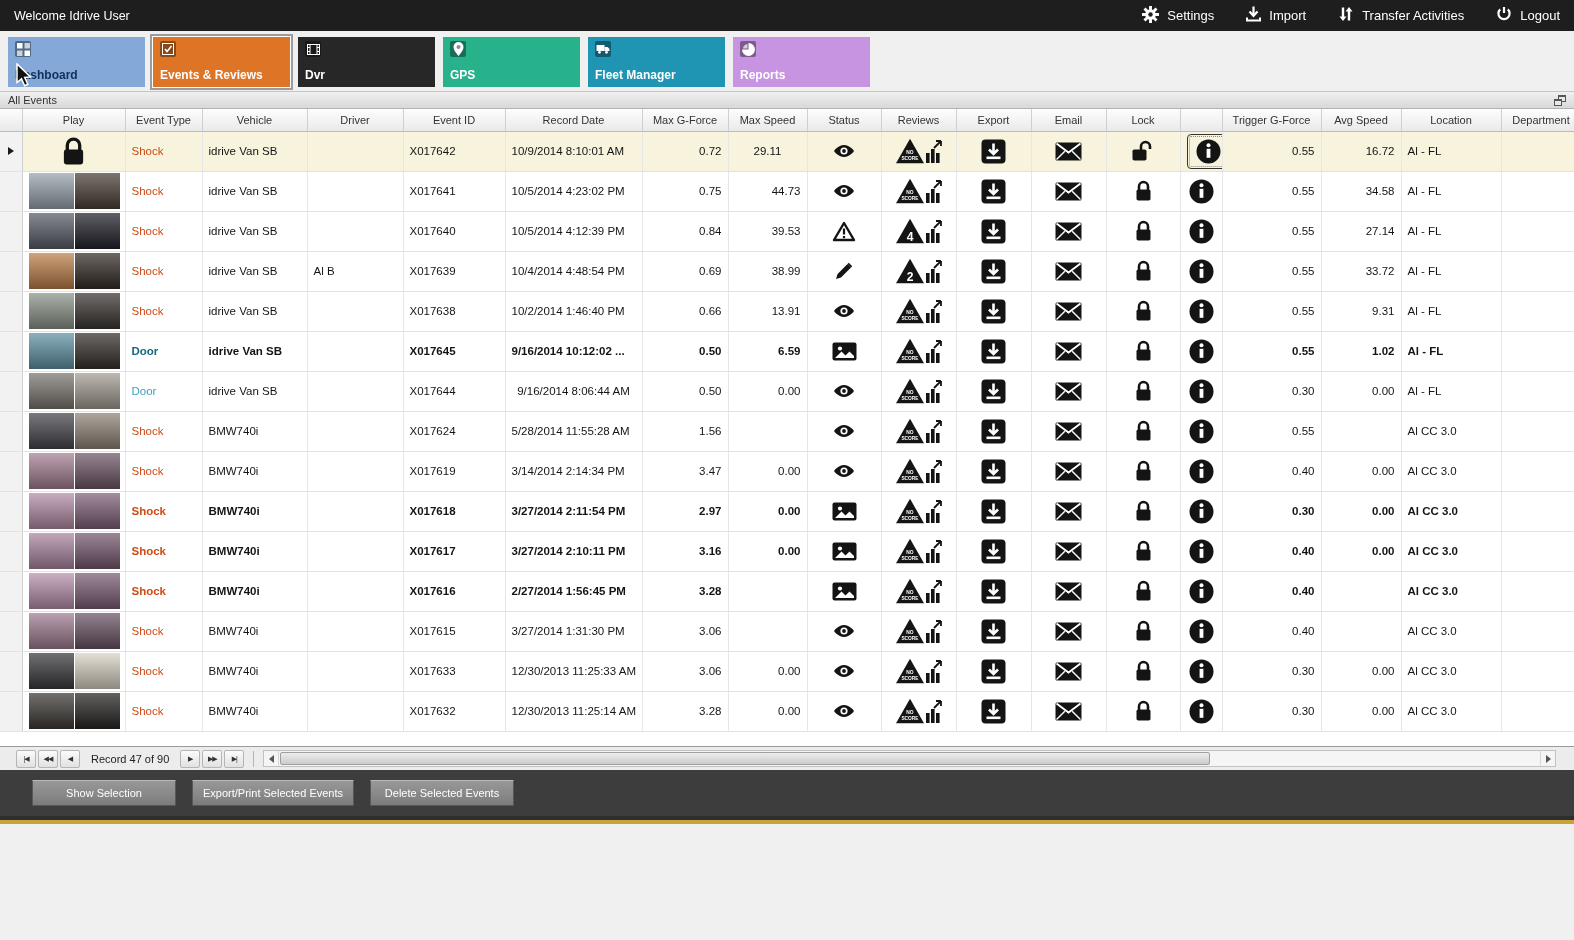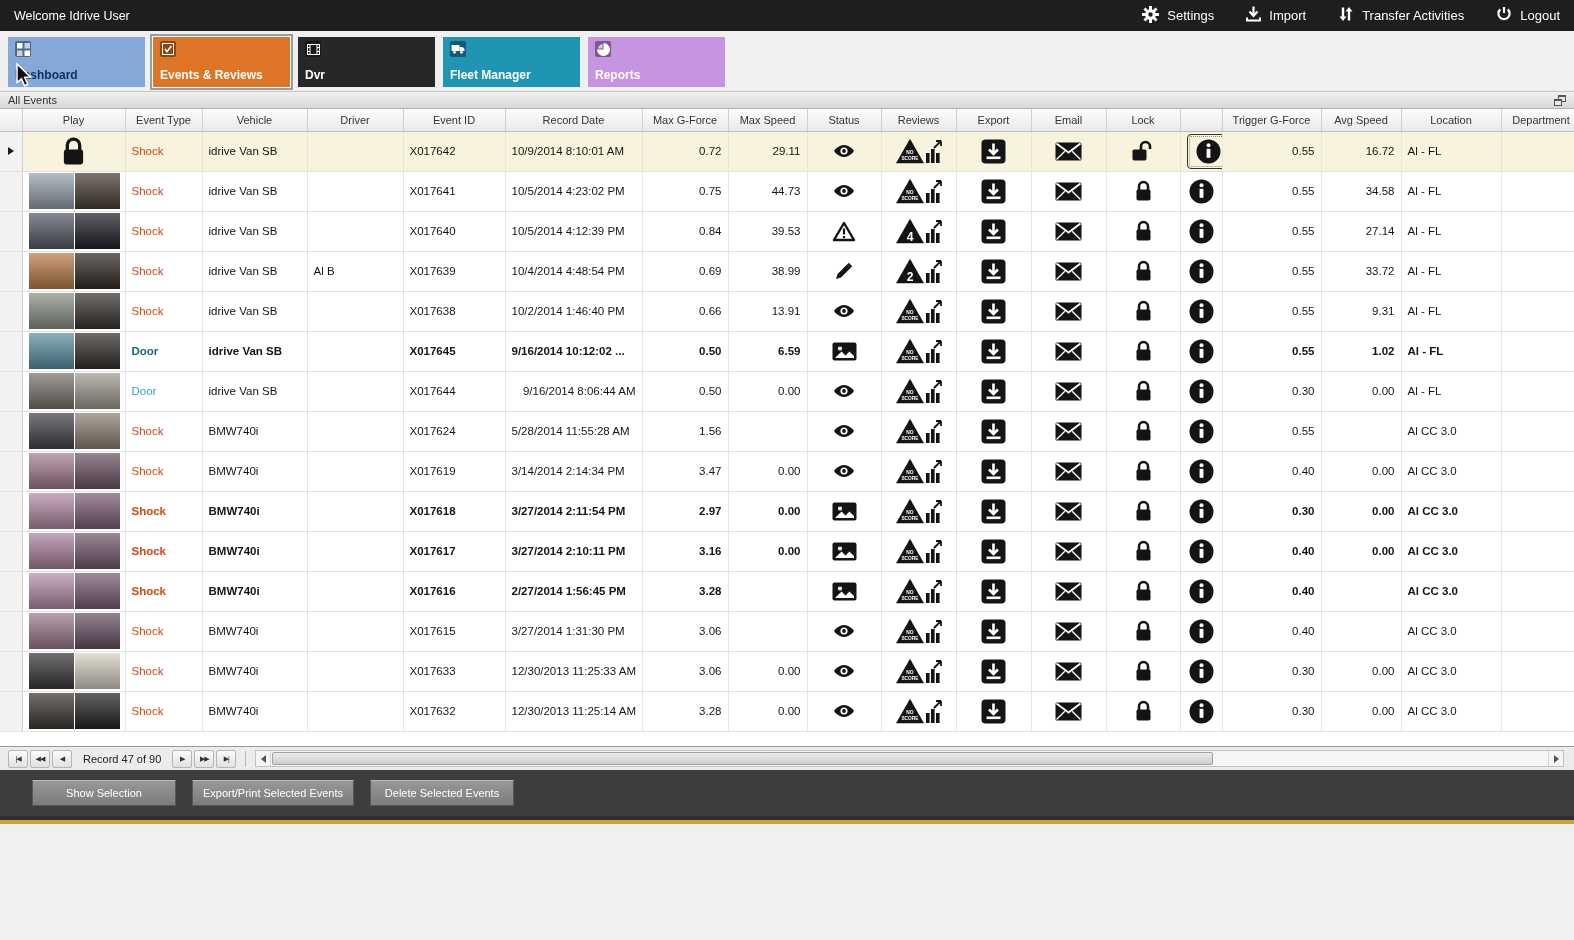--- a/index.html
+++ b/index.html
@@ -48,21 +48,21 @@
   tr.selected td { background: #f7f3dc; }
   tr.selected td.ind { background: #f2f2f2; }
   tr.bold { font-weight: bold; }
   .rowarrow { display: inline-block; width: 0; height: 0; border-left: 6px solid #1a1a1a; border-top: 4px solid transparent; border-bottom: 4px solid transparent; }
   .thumb { display: inline-flex; gap: 1px; vertical-align: middle; }
   .thumb i { width: 45px; height: 36px; display: block; background-image: linear-gradient(rgba(255,255,255,.28), rgba(0,0,0,.35)); }
   .cicon { display: inline-flex; align-items: center; justify-content: center; vertical-align: middle; }
   .review { display: inline-flex; align-items: flex-end; gap: 1px; vertical-align: middle; }
   .focusbox { display: inline-flex; border: 1px solid #333; border-radius: 4px; padding: 4px 8px; outline: 1px dotted #888; outline-offset: -3px; }
   
-  .recnav { height: 24px; background: #ececec; border-top: 1px solid #9a9a9a; display: flex; align-items: center; padding: 0 8px; gap: 2px; font-size: 11px; color: #222; }
+  .recnav { height: 24px; background: #ececec; border-top: 1px solid #9a9a9a; display: flex; align-items: center; padding: 0 16px; gap: 2px; font-size: 11px; color: #222; }
   .navbtn { width: 20px; height: 18px; background: linear-gradient(#fbfbfb, #e1e1e1); border: 1px solid #b5b5b5; border-radius: 2px; display: flex; align-items: center; justify-content: center; font-size: 7px; color: #333; letter-spacing: -1px; overflow: hidden; }
   .recl { margin: 0 9px; white-space: nowrap; }
   .navsep { width: 1px; height: 16px; background: #b5b5b5; margin: 0 7px; }
   .hscroll { flex: 1; height: 17px; border: 1px solid #c2c2c2; background: #f5f5f5; position: relative; margin-right: 2px; }
   .hthumb { position: absolute; left: 16px; top: 1px; bottom: 1px; width: 72%; background: linear-gradient(#ececec, #cccccc); border: 1px solid #9f9f9f; border-radius: 2px; }
   .harrow { position: absolute; top: 0; bottom: 0; width: 15px; display: flex; align-items: center; justify-content: center; }
   .harrow.left { left: 0; border-right: 1px solid #d6d6d6; }
   .harrow.right { right: 0; border-left: 1px solid #d6d6d6; }
   .tri-l { width: 0; height: 0; border-right: 5px solid #555; border-top: 4px solid transparent; border-bottom: 4px solid transparent; }
   .tri-r { width: 0; height: 0; border-left: 5px solid #555; border-top: 4px solid transparent; border-bottom: 4px solid transparent; }
@@ -145,20 +145,29 @@
     <div class="tile" style="background: rgb(39, 39, 39);">
       <span class="tile-ico">
           <svg width="13" height="11" viewBox="0 0 13 11">
             <rect x="0.5" y="0.5" width="12" height="10" fill="none" stroke="#fff"></rect>
             <path d="M3 0.5 V10.5 M10 0.5 V10.5" stroke="#fff"></path>
             <path d="M0.5 3.5 H3 M0.5 7.5 H3 M10 3.5 H12.5 M10 7.5 H12.5" stroke="#fff"></path>
           </svg>
         </span>
       <span class="tile-label" style="color: rgb(255, 255, 255);">Dvr</span>
     </div>
+    <div class="tile" style="background: rgb(39, 178, 139);">
+      <span class="tile-ico">
+          <svg width="11" height="14" viewBox="0 0 11 14">
+            <path d="M5.5 0 a5 5 0 0 1 5 5 c0 3.5 -5 9 -5 9 S0.5 8.5 0.5 5 a5 5 0 0 1 5 -5 z" fill="#fff"></path>
+            <circle cx="5.5" cy="5" r="2" fill="rgba(0,0,0,.45)"></circle>
+          </svg>
+        </span>
+      <span class="tile-label" style="color: rgb(255, 255, 255);">GPS</span>
+    </div>
     <div class="tile" style="background: rgb(32, 149, 179);">
       <span class="tile-ico">
           <svg width="14" height="10" viewBox="0 0 14 10">
             <rect x="0.5" y="1" width="8" height="6" fill="#fff"></rect>
             <path d="M8.5 3 h3 l2 2 v2 h-5 z" fill="#fff"></path>
             <circle cx="3.5" cy="8.3" r="1.4" fill="#fff"></circle>
             <circle cx="10.5" cy="8.3" r="1.4" fill="#fff"></circle>
           </svg>
         </span>
       <span class="tile-label" style="color: rgb(255, 255, 255);">Fleet Manager</span>
@@ -241,21 +250,21 @@
                   <path d="M5 11 V7.5 a4.5 4.5 0 0 1 9 0 V11" fill="none" stroke="#141414" stroke-width="2.4"></path>
                   <rect x="2.5" y="10.5" width="14" height="11" rx="1.8" fill="#141414"></rect>
                 </svg>
               </span></td>
             <td style="text-align:left"><span style="color:#cf4a12">Shock</span></td>
             <td style="text-align:left"><span>idrive Van SB</span></td>
             <td style="text-align:left"><span></span></td>
             <td style="text-align:left"><span>X017642</span></td>
             <td style="text-align:left"><span>10/9/2014 8:10:01 AM</span></td>
             <td style="text-align:right"><span>0.72</span></td>
-            <td style="text-align:right"><span>29.11</span></td>
+            <td style="text-align:center"><span>29.11</span></td>
             <td style="text-align:center"><span class="cicon">
                 <svg width="26" height="16" viewBox="0 0 26 16">
                   <path d="M13 2 C7 2 3 8 3 8 C3 8 7 14 13 14 C19 14 23 8 23 8 C23 8 19 2 13 2 Z" fill="#141414"></path>
                   <circle cx="13" cy="8" r="3.6" fill="#fff"></circle>
                   <circle cx="13" cy="8" r="1.9" fill="#141414"></circle>
                 </svg>
               </span></td>
             <td style="text-align:center"><span class="review">
                 <svg width="28" height="26" viewBox="0 0 30 26">
                   <polygon points="15,0 30,26 0,26" fill="#141414"></polygon>
@@ -634,21 +643,21 @@
           <tr class="row">
             <td class="ind" style="text-align:center"></td>
             <td style="text-align:center"><span class="thumb">
                 <i style="background-color:#7b766f"></i>
                 <i style="background-color:#a39d93"></i>
               </span></td>
             <td style="text-align:left"><span style="color:#3f9fc4">Door</span></td>
             <td style="text-align:left"><span>idrive Van SB</span></td>
             <td style="text-align:left"><span></span></td>
             <td style="text-align:left"><span>X017644</span></td>
-            <td style="text-align:right"><span>9/16/2014 8:06:44 AM</span></td>
+            <td style="text-align:center"><span>9/16/2014 8:06:44 AM</span></td>
             <td style="text-align:right"><span>0.50</span></td>
             <td style="text-align:right"><span>0.00</span></td>
             <td style="text-align:center"><span class="cicon">
                 <svg width="26" height="16" viewBox="0 0 26 16">
                   <path d="M13 2 C7 2 3 8 3 8 C3 8 7 14 13 14 C19 14 23 8 23 8 C23 8 19 2 13 2 Z" fill="#141414"></path>
                   <circle cx="13" cy="8" r="3.6" fill="#fff"></circle>
                   <circle cx="13" cy="8" r="1.9" fill="#141414"></circle>
                 </svg>
               </span></td>
             <td style="text-align:center"><span class="review">

